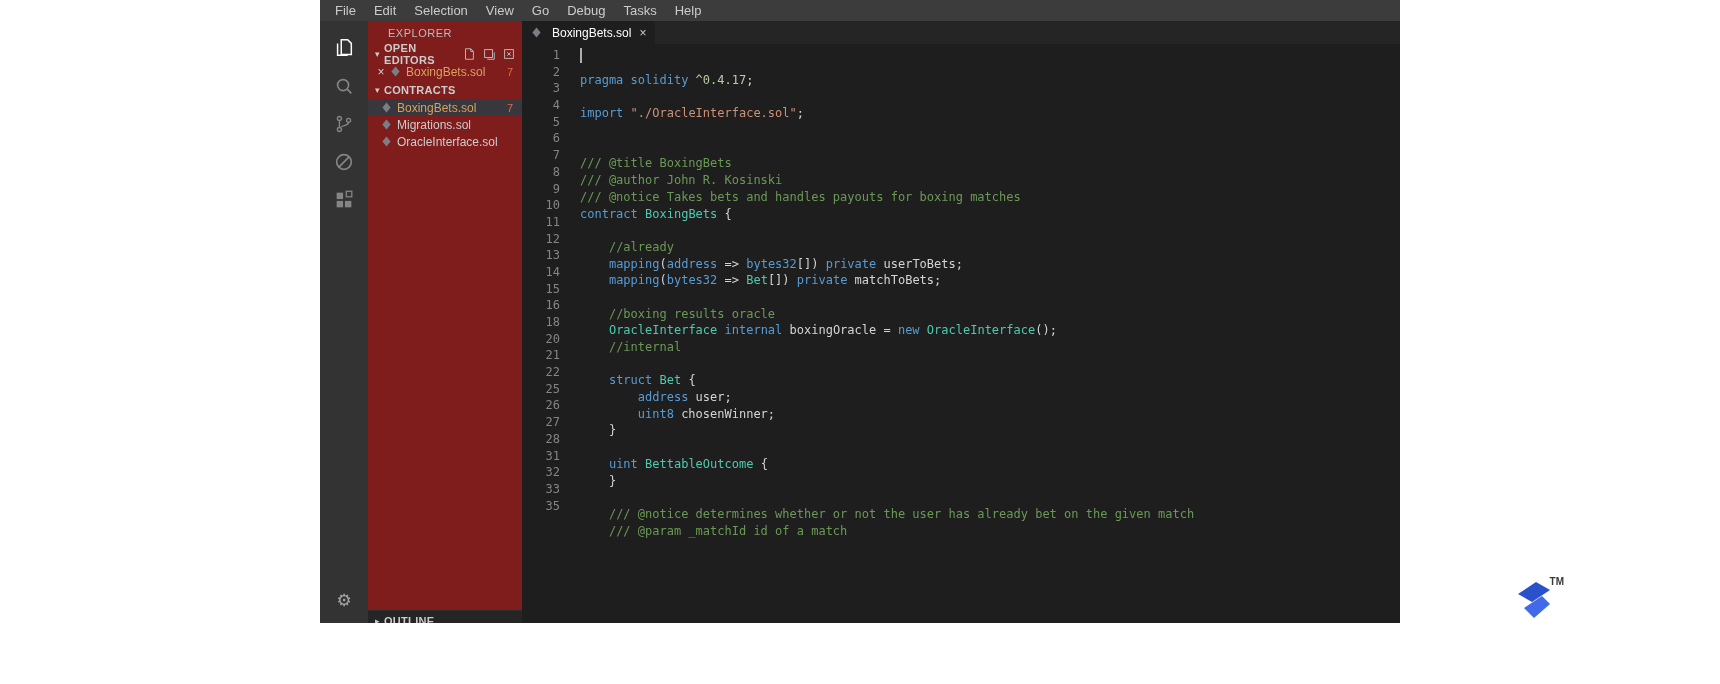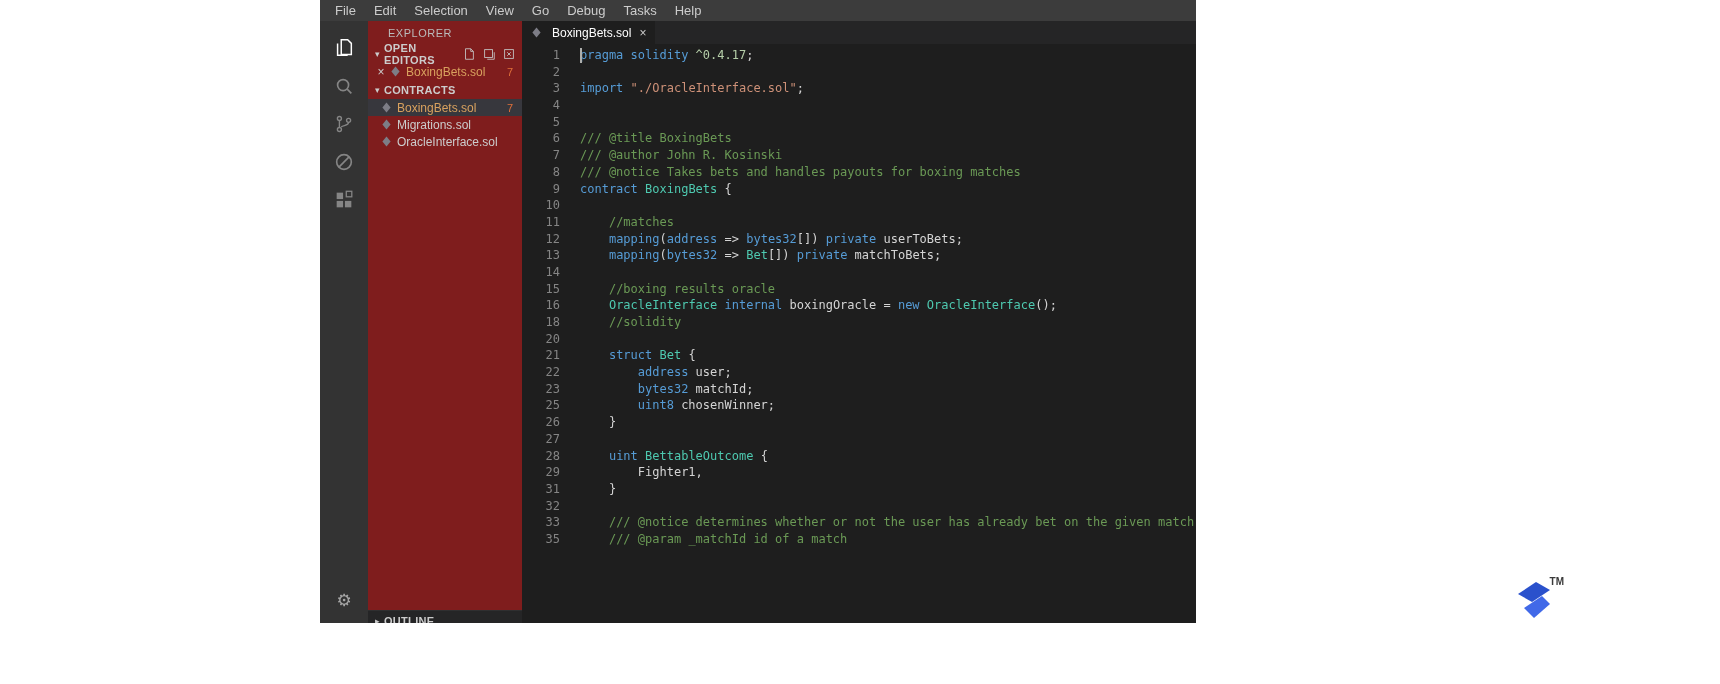--- a/index.html
+++ b/index.html
@@ -1,21 +1,21 @@
 <!DOCTYPE html>
 <html style="--c-keyword: #569cd6; --c-type: #4ec9b0; --c-string: #ce9178; --c-number: #b5cea8; --c-comment: #6a9955; --c-plain: #d4d4d4; --c-linenum: #858585; --c-modified: #d8a15e; --c-badge: #e0703a;"><head>
 <meta charset="utf-8">
 <style>
   * { box-sizing: border-box; margin: 0; padding: 0; }
   html, body { width: 1720px; height: 684px; overflow: hidden; }
   body { font-family: "Liberation Sans", sans-serif; }
 
   .canvas { position: relative; width: 1720px; height: 684px; background: #ffffff; overflow: hidden; }
 
-  .vscode-window { position: absolute; left: 320px; top: 0; width: 876px; height: 623px;
+  .vscode-window { position: absolute; left: 320px; top: 0; width: 1080px; height: 623px;
                    display: flex; flex-direction: column; background: #1e1e1e; }
 
   
   .menu-bar { height: 21px; background: #3c3c3c; display: flex; align-items: stretch; padding-left: 6px; flex-shrink: 0; }
   .menu-item { color: #cccccc; font-size: 13px; padding: 0 9px; display: flex; align-items: center; cursor: default; }
 
   .window-body { flex: 1; display: flex; min-height: 0; }
 
   
   .activity-bar { width: 48px; background: #333333; display: flex; flex-direction: column; align-items: center; padding-top: 8px; flex-shrink: 0; }
@@ -51,21 +51,21 @@
   .editor-area { flex: 1; display: flex; flex-direction: column; min-width: 0; background: #1e1e1e; }
   .tab-bar { height: 23px; background: #252526; display: flex; flex-shrink: 0; }
   .tab { display: flex; align-items: center; gap: 5px; padding: 0 9px; font-size: 12px; background: #2d2d2d; color: #969696; }
   .tab.active { background: #1e1e1e; color: #ffffff; }
   .tab .close-btn { margin-left: 3px; width: auto; margin-right: 0; }
 
   .code-area { flex: 1; position: relative; padding-top: 3px;
                font-family: "DejaVu Sans Mono", monospace; font-size: 12px; line-height: 16.7px; overflow: hidden; }
   .code-line { display: flex; height: 16.7px; white-space: pre; }
   .gutter { width: 38px; flex-shrink: 0; text-align: right; color: var(--c-linenum, #858585); }
-  .line-content { padding-left: 20px; }
+  .line-content { padding-left: 20px; margin-top: 25px; }
   .tok-k { color: var(--c-keyword, #569cd6); }
   .tok-t { color: var(--c-type, #4ec9b0); }
   .tok-s { color: var(--c-string, #ce9178); }
   .tok-n { color: var(--c-number, #b5cea8); }
   .tok-c { color: var(--c-comment, #6a9955); }
   .tok-p { color: var(--c-plain, #d4d4d4); }
   .cursor { position: absolute; left: 58px; top: 4px; width: 2px; height: 15px; background: #aeafad; }
 
   
   .watermark { position: absolute; right: 156px; bottom: 60px; width: 52px; height: 48px; }
@@ -233,36 +233,34 @@
               <div class="code-line"><span class="gutter">1</span><span class="line-content"><span class="tok-k">pragma solidity </span><span class="tok-n">^0.4.17</span><span class="tok-p">;</span></span></div>
               <div class="code-line"><span class="gutter">2</span><span class="line-content"></span></div>
               <div class="code-line"><span class="gutter">3</span><span class="line-content"><span class="tok-k">import </span><span class="tok-s">"./OracleInterface.sol"</span><span class="tok-p">;</span></span></div>
               <div class="code-line"><span class="gutter">4</span><span class="line-content"></span></div>
               <div class="code-line"><span class="gutter">5</span><span class="line-content"></span></div>
               <div class="code-line"><span class="gutter">6</span><span class="line-content"><span class="tok-c">/// @title BoxingBets</span></span></div>
               <div class="code-line"><span class="gutter">7</span><span class="line-content"><span class="tok-c">/// @author John R. Kosinski</span></span></div>
               <div class="code-line"><span class="gutter">8</span><span class="line-content"><span class="tok-c">/// @notice Takes bets and handles payouts for boxing matches</span></span></div>
               <div class="code-line"><span class="gutter">9</span><span class="line-content"><span class="tok-k">contract </span><span class="tok-t">BoxingBets</span><span class="tok-p"> {</span></span></div>
               <div class="code-line"><span class="gutter">10</span><span class="line-content"></span></div>
-              <div class="code-line"><span class="gutter">11</span><span class="line-content"><span class="tok-p">    </span><span class="tok-c">//matches</span></span></div>
+              <div class="code-line"><span class="gutter">11</span><span class="line-content"><span class="tok-p">    </span><span class="tok-c">//already</span></span></div>
               <div class="code-line"><span class="gutter">12</span><span class="line-content"><span class="tok-p">    </span><span class="tok-k">mapping</span><span class="tok-p">(</span><span class="tok-k">address</span><span class="tok-p"> =&gt; </span><span class="tok-k">bytes32</span><span class="tok-p">[]) </span><span class="tok-k">private</span><span class="tok-p"> userToBets;</span></span></div>
               <div class="code-line"><span class="gutter">13</span><span class="line-content"><span class="tok-p">    </span><span class="tok-k">mapping</span><span class="tok-p">(</span><span class="tok-k">bytes32</span><span class="tok-p"> =&gt; </span><span class="tok-t">Bet</span><span class="tok-p">[]) </span><span class="tok-k">private</span><span class="tok-p"> matchToBets;</span></span></div>
               <div class="code-line"><span class="gutter">14</span><span class="line-content"></span></div>
               <div class="code-line"><span class="gutter">15</span><span class="line-content"><span class="tok-p">    </span><span class="tok-c">//boxing results oracle</span></span></div>
               <div class="code-line"><span class="gutter">16</span><span class="line-content"><span class="tok-p">    </span><span class="tok-t">OracleInterface</span><span class="tok-p"> </span><span class="tok-k">internal</span><span class="tok-p"> boxingOracle = </span><span class="tok-k">new</span><span class="tok-p"> </span><span class="tok-t">OracleInterface</span><span class="tok-p">();</span></span></div>
-              <div class="code-line"><span class="gutter">18</span><span class="line-content"><span class="tok-p">    </span><span class="tok-c">//solidity</span></span></div>
+              <div class="code-line"><span class="gutter">18</span><span class="line-content"><span class="tok-p">    </span><span class="tok-c">//internal</span></span></div>
               <div class="code-line"><span class="gutter">20</span><span class="line-content"></span></div>
               <div class="code-line"><span class="gutter">21</span><span class="line-content"><span class="tok-p">    </span><span class="tok-k">struct</span><span class="tok-p"> </span><span class="tok-t">Bet</span><span class="tok-p"> {</span></span></div>
               <div class="code-line"><span class="gutter">22</span><span class="line-content"><span class="tok-p">        </span><span class="tok-k">address</span><span class="tok-p"> user;</span></span></div>
-              <div class="code-line"><span class="gutter">23</span><span class="line-content"><span class="tok-p">        </span><span class="tok-k">bytes32</span><span class="tok-p"> matchId;</span></span></div>
               <div class="code-line"><span class="gutter">25</span><span class="line-content"><span class="tok-p">        </span><span class="tok-k">uint8</span><span class="tok-p"> chosenWinner;</span></span></div>
               <div class="code-line"><span class="gutter">26</span><span class="line-content"><span class="tok-p">    }</span></span></div>
               <div class="code-line"><span class="gutter">27</span><span class="line-content"></span></div>
               <div class="code-line"><span class="gutter">28</span><span class="line-content"><span class="tok-p">    </span><span class="tok-k">uint</span><span class="tok-p"> </span><span class="tok-t">BettableOutcome</span><span class="tok-p"> {</span></span></div>
-              <div class="code-line"><span class="gutter">29</span><span class="line-content"><span class="tok-p">        Fighter1,</span></span></div>
               <div class="code-line"><span class="gutter">31</span><span class="line-content"><span class="tok-p">    }</span></span></div>
               <div class="code-line"><span class="gutter">32</span><span class="line-content"></span></div>
               <div class="code-line"><span class="gutter">33</span><span class="line-content"><span class="tok-p">    </span><span class="tok-c">/// @notice determines whether or not the user has already bet on the given match</span></span></div>
               <div class="code-line"><span class="gutter">35</span><span class="line-content"><span class="tok-p">    </span><span class="tok-c">/// @param _matchId id of a match</span></span></div>
             </div>
           <div class="cursor"></div>
         </div>
       </div>
 
     </div>

